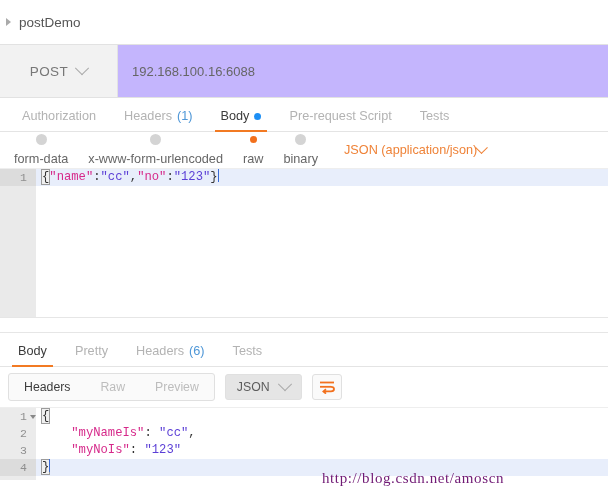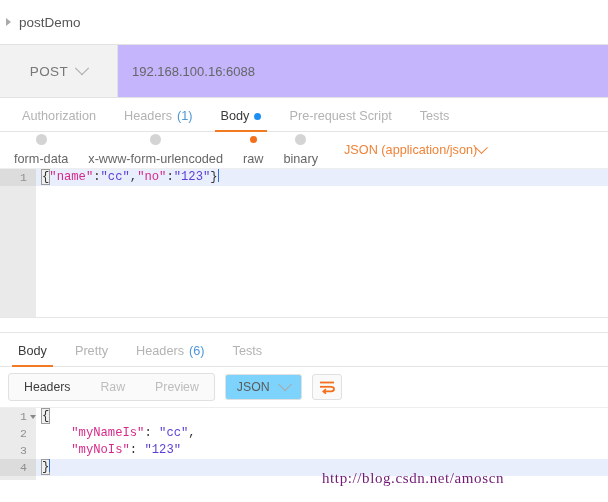--- a/index.html
+++ b/index.html
@@ -274,21 +274,21 @@
     font-size: 12.3px;
     color: #bdbdbd;
   }
   .segbtn.active { color: #3d3d3d; }
   .fmt-select {
     display: flex;
     align-items: center;
     gap: 10px;
     border: 1px solid #e0e0e0;
     border-radius: 3px;
-    background: #7dd3fc;
+    background: #e5e5e5;
     height: 26px;
     padding: 0 11px;
     font-size: 12.3px;
     color: #5c5c5c;
     box-sizing: border-box;
   }
   .wrapbtn {
     width: 30px; height: 26px;
     border: 1px solid #e0e0e0;
     border-radius: 3px;

